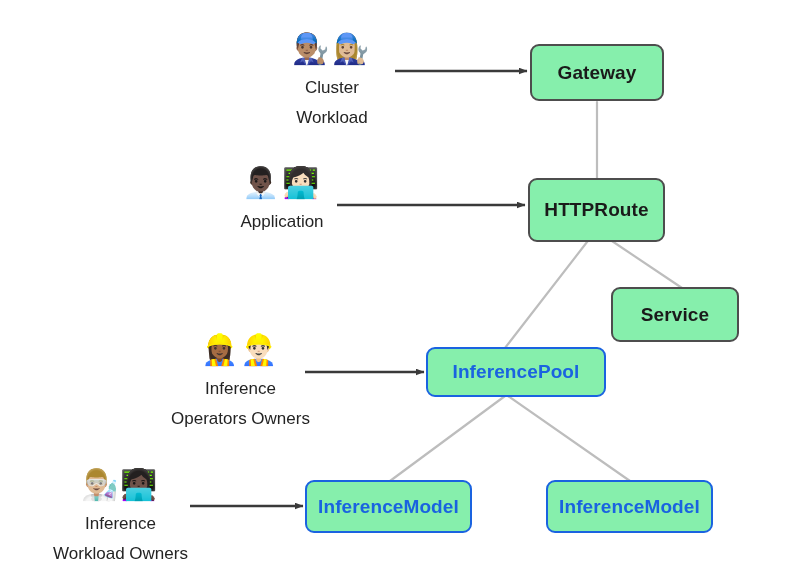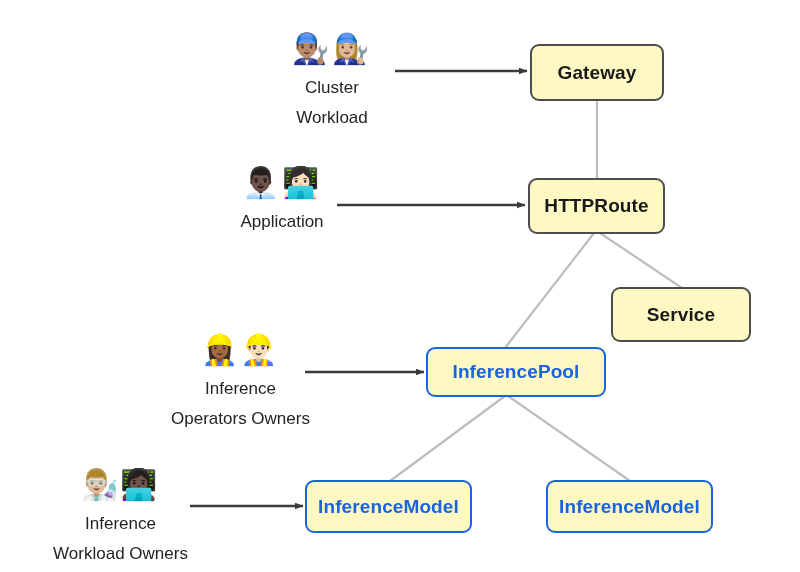--- a/index.html
+++ b/index.html
@@ -26,21 +26,21 @@
     width: 800px;
     height: 572px;
     pointer-events: none;
   }
   .node {
     position: absolute;
     box-sizing: border-box;
     display: flex;
     align-items: center;
     justify-content: center;
-    background: #fef9c3;
+    background: #86efac;
     border-radius: 9px;
     font-weight: bold;
     letter-spacing: 0.1px;
     z-index: 3;
   }
   .node-dark {
     border: 2px solid #4d4d4d;
     color: #1a1a1a;
     font-size: 19px;
   }
@@ -117,25 +117,25 @@
   <div class="actor" style="left:38px; top:466px; width:165px;">
     <div class="actor-emoji">👨🏼‍🔬👩🏿‍💻</div>
     <div class="actor-label">Inference</div>
     <div class="actor-label">Workload Owners</div>
   </div>
 
   <div class="node node-dark" style="left:530px; top:44px; width:134px; height:57px;">
     <span>Gateway</span>
   </div>
 
-  <div class="node node-dark" style="left:528px; top:178px; width:137px; height:56px;">
+  <div class="node node-dark" style="left:528px; top:178px; width:137px; height:64px;">
     <span>HTTPRoute</span>
   </div>
 
-  <div class="node node-dark" style="left:611px; top:287px; width:140px; height:55px;">
+  <div class="node node-dark" style="left:611px; top:287px; width:128px; height:55px;">
     <span>Service</span>
   </div>
 
   <div class="node node-blue" style="left:426px; top:347px; width:180px; height:50px;">
     <span>InferencePool</span>
   </div>
 
   <div class="node node-blue" style="left:305px; top:480px; width:167px; height:53px;">
     <span>InferenceModel</span>
   </div>

